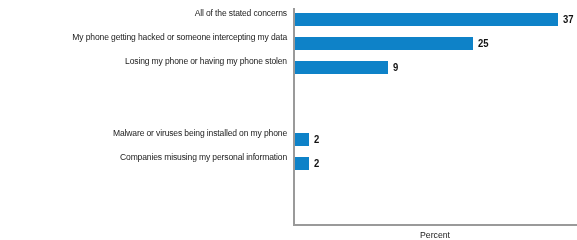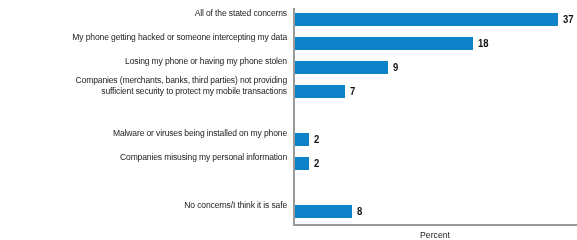--- a/index.html
+++ b/index.html
@@ -142,57 +142,42 @@
           <div class="row-label">All of the stated concerns</div>
           <div class="bar-wrap">
             <div class="bar" style="width: 263.44px; background: rgb(14, 130, 200);"></div>
             <span class="bar-value">37</span>
           </div>
         </div>
         <div class="row" style="top: 28px;">
           <div class="row-label">My phone getting hacked or someone intercepting my data</div>
           <div class="bar-wrap">
             <div class="bar" style="width: 178px; background: rgb(14, 130, 200);"></div>
-            <span class="bar-value">18</span>
+            <span class="bar-value">25</span>
           </div>
         </div>
         <div class="row" style="top: 52px;">
           <div class="row-label">Losing my phone or having my phone stolen</div>
           <div class="bar-wrap">
             <div class="bar" style="width: 92.56px; background: rgb(14, 130, 200);"></div>
             <span class="bar-value">9</span>
-          </div>
-        </div>
-        <div class="row" style="top: 76px;">
-          <div class="row-label two-line">Companies (merchants, banks, third parties) not providing
-sufficient security to protect my mobile transactions</div>
-          <div class="bar-wrap">
-            <div class="bar" style="width: 49.84px; background: rgb(14, 130, 200);"></div>
-            <span class="bar-value">7</span>
           </div>
         </div>
         <div class="row" style="top: 124px;">
           <div class="row-label">Malware or viruses being installed on my phone</div>
           <div class="bar-wrap">
             <div class="bar" style="width: 14.24px; background: rgb(14, 130, 200);"></div>
             <span class="bar-value">2</span>
           </div>
         </div>
         <div class="row" style="top: 148px;">
           <div class="row-label">Companies misusing my personal information</div>
           <div class="bar-wrap">
             <div class="bar" style="width: 14.24px; background: rgb(14, 130, 200);"></div>
             <span class="bar-value">2</span>
           </div>
         </div>
-        <div class="row" style="top: 196px;">
-          <div class="row-label">No concerns/I think it is safe</div>
-          <div class="bar-wrap">
-            <div class="bar" style="width: 56.96px; background: rgb(14, 130, 200);"></div>
-            <span class="bar-value">8</span>
-          </div>
-        </div>
       </div>
 
     <div class="axis-title">Percent</div>
   </div>
 
 </div>
 
 </body></html>

